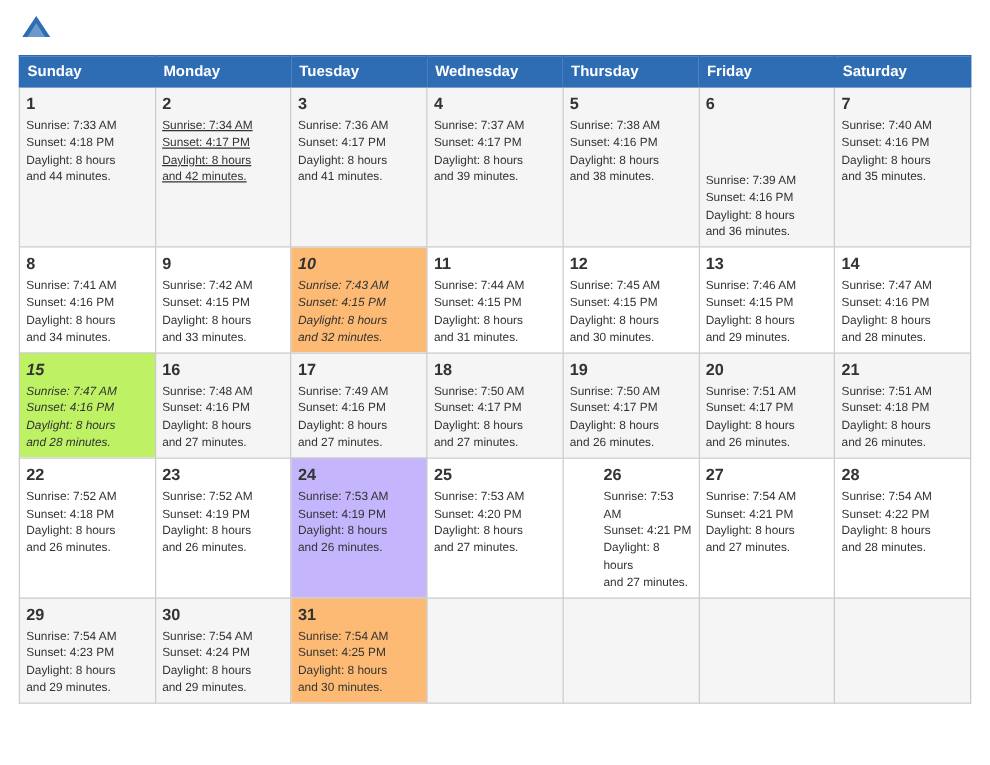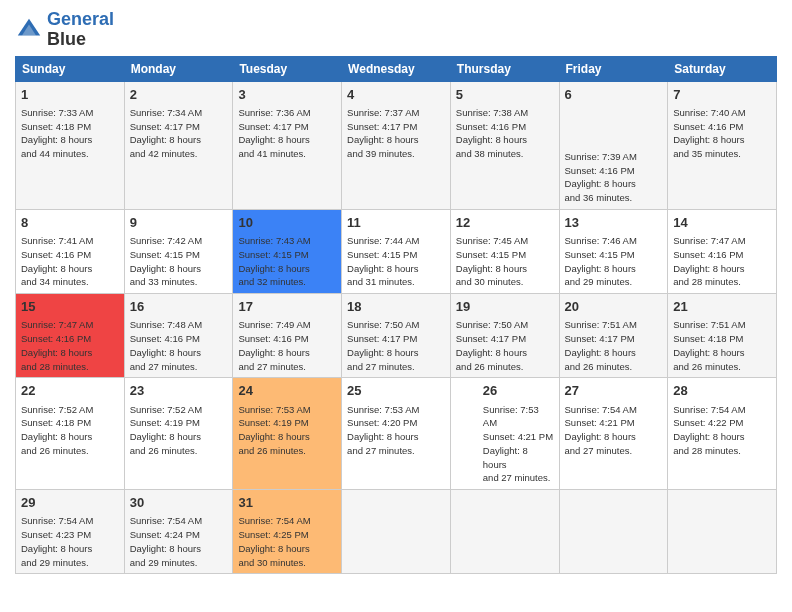--- a/index.html
+++ b/index.html
@@ -99,23 +99,20 @@
 </head>
 <body>
 
 <div class="container">
   <div class="header-row">
     <div class="logo">
       <svg class="logo-icon" viewBox="0 0 40 40" xmlns="http://www.w3.org/2000/svg">
         <polygon points="20,4 36,28 4,28" fill="#2e6db4"></polygon>
         <polygon points="20,12 30,28 10,28" fill="#fff" opacity="0.3"></polygon>
       </svg>
-      <div class="logo-text">
-        <span style="color:#2e6db4;">General</span><br><span style="color:#333;">Blue</span>
-      </div>
     </div>
     <div class="title-block">
       <div class="month-title"></div>
       <div class="subtitle"></div>
     </div>
   </div>
 
   <table class="calendar">
     <thead>
       <tr>
@@ -133,21 +130,21 @@
     <tr>
           <td style="background: rgb(245, 245, 245);">
             <span class="day-num">1</span>
             <div class="day-info" style="white-space: pre-line;">Sunrise: 7:33 AM
 Sunset: 4:18 PM
 Daylight: 8 hours
 and 44 minutes.</div>
           </td>
           <td style="background: rgb(245, 245, 245);">
             <span class="day-num">2</span>
-            <div class="day-info" style="white-space: pre-line;">Sunrise: 7:34 AM
+            <div class="day-info" style="white-space: pre-line; text-decoration: underline;">Sunrise: 7:34 AM
 Sunset: 4:17 PM
 Daylight: 8 hours
 and 42 minutes.</div>
           </td>
           <td style="background: rgb(245, 245, 245);">
             <span class="day-num">3</span>
             <div class="day-info" style="white-space: pre-line;">Sunrise: 7:36 AM
 Sunset: 4:17 PM
 Daylight: 8 hours
 and 41 minutes.</div>
@@ -189,21 +186,21 @@
 Daylight: 8 hours
 and 34 minutes.</div>
           </td>
           <td style="background: rgb(255, 255, 255);">
             <span class="day-num">9</span>
             <div class="day-info" style="white-space: pre-line;">Sunrise: 7:42 AM
 Sunset: 4:15 PM
 Daylight: 8 hours
 and 33 minutes.</div>
           </td>
-          <td style="background: #3b82f6;">
+          <td style="background: #fdba74; font-style: italic;">
             <span class="day-num">10</span>
             <div class="day-info" style="white-space: pre-line;">Sunrise: 7:43 AM
 Sunset: 4:15 PM
 Daylight: 8 hours
 and 32 minutes.</div>
           </td>
           <td style="background: rgb(255, 255, 255);">
             <span class="day-num">11</span>
             <div class="day-info" style="white-space: pre-line;">Sunrise: 7:44 AM
 Sunset: 4:15 PM
@@ -226,21 +223,21 @@
           </td>
           <td style="background: rgb(255, 255, 255);">
             <span class="day-num">14</span>
             <div class="day-info" style="white-space: pre-line;">Sunrise: 7:47 AM
 Sunset: 4:16 PM
 Daylight: 8 hours
 and 28 minutes.</div>
           </td>
         </tr>
         <tr>
-          <td style="background: #ef4444;">
+          <td style="background: #bef264; font-style: italic;">
             <span class="day-num">15</span>
             <div class="day-info" style="white-space: pre-line;">Sunrise: 7:47 AM
 Sunset: 4:16 PM
 Daylight: 8 hours
 and 28 minutes.</div>
           </td>
           <td style="background: rgb(245, 245, 245);">
             <span class="day-num">16</span>
             <div class="day-info" style="white-space: pre-line;">Sunrise: 7:48 AM
 Sunset: 4:16 PM
@@ -291,21 +288,21 @@
 Daylight: 8 hours
 and 26 minutes.</div>
           </td>
           <td style="background: rgb(255, 255, 255);">
             <span class="day-num">23</span>
             <div class="day-info" style="white-space: pre-line;">Sunrise: 7:52 AM
 Sunset: 4:19 PM
 Daylight: 8 hours
 and 26 minutes.</div>
           </td>
-          <td style="background: #fdba74; margin-left: 40px;">
+          <td style="background: #c4b5fd; margin-left: 40px;">
             <span class="day-num">24</span>
             <div class="day-info" style="white-space: pre-line;">Sunrise: 7:53 AM
 Sunset: 4:19 PM
 Daylight: 8 hours
 and 26 minutes.</div>
           </td>
           <td style="background: rgb(255, 255, 255);">
             <span class="day-num">25</span>
             <div class="day-info" style="white-space: pre-line;">Sunrise: 7:53 AM
 Sunset: 4:20 PM

